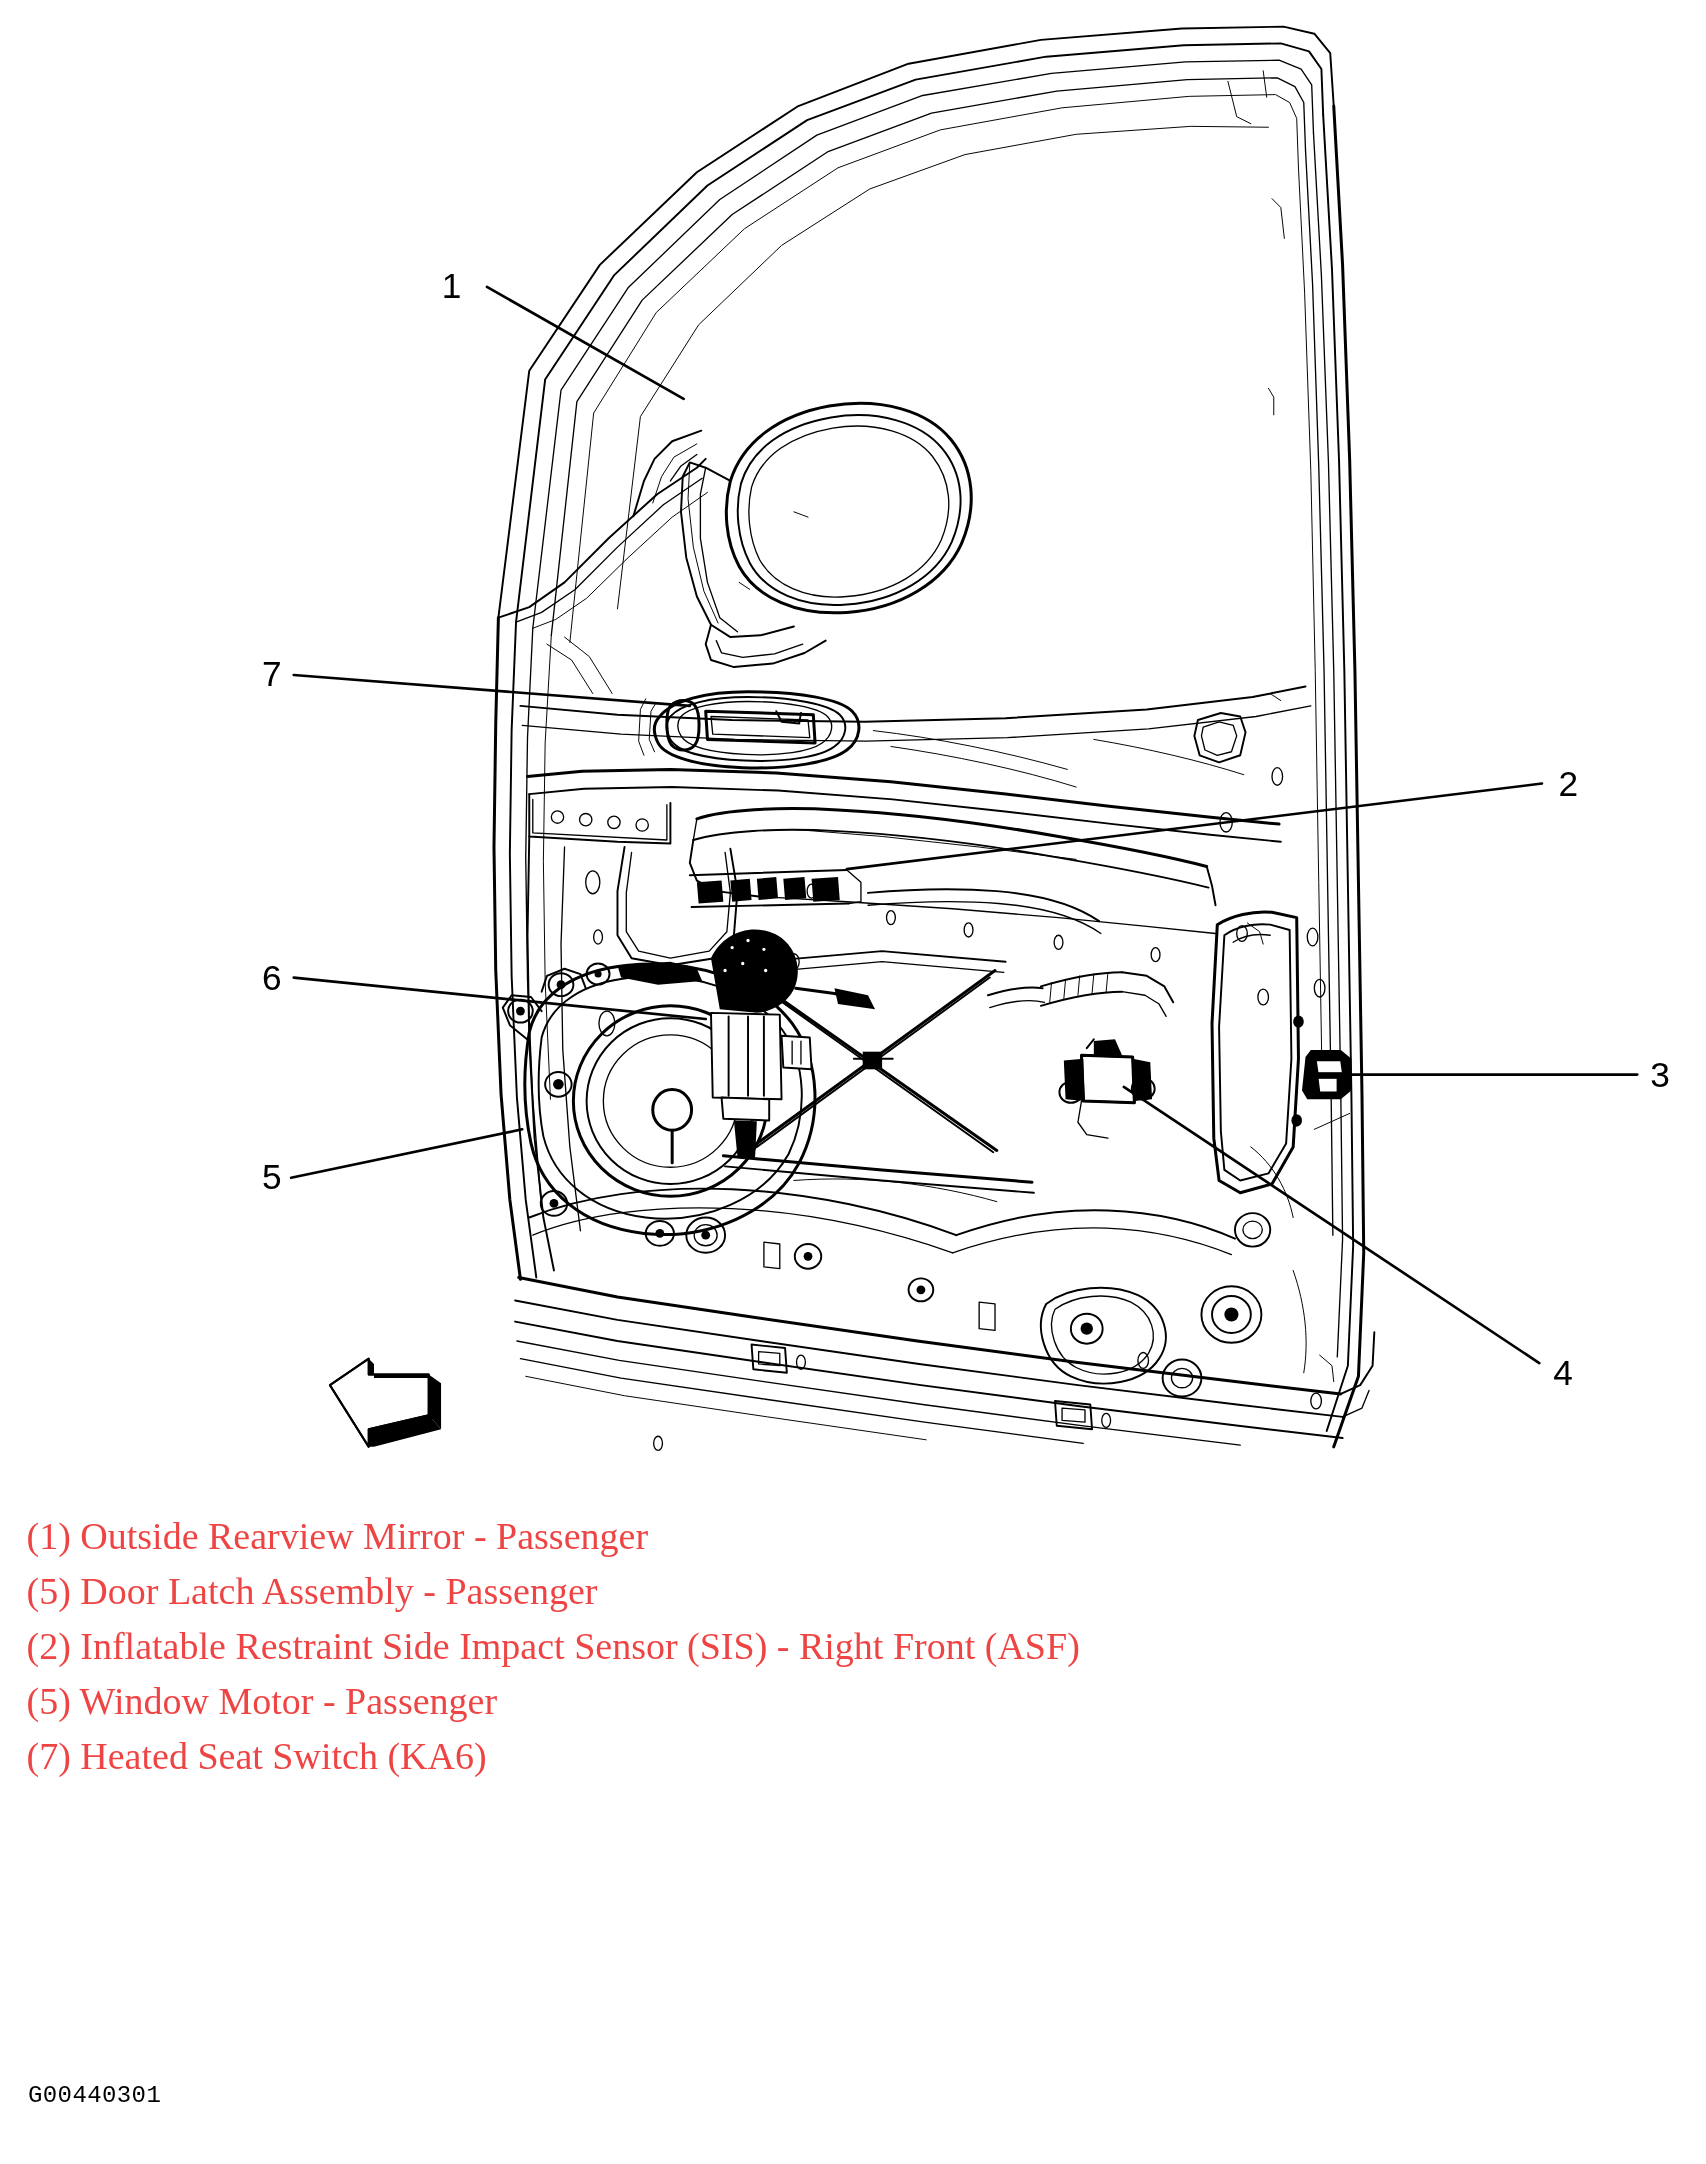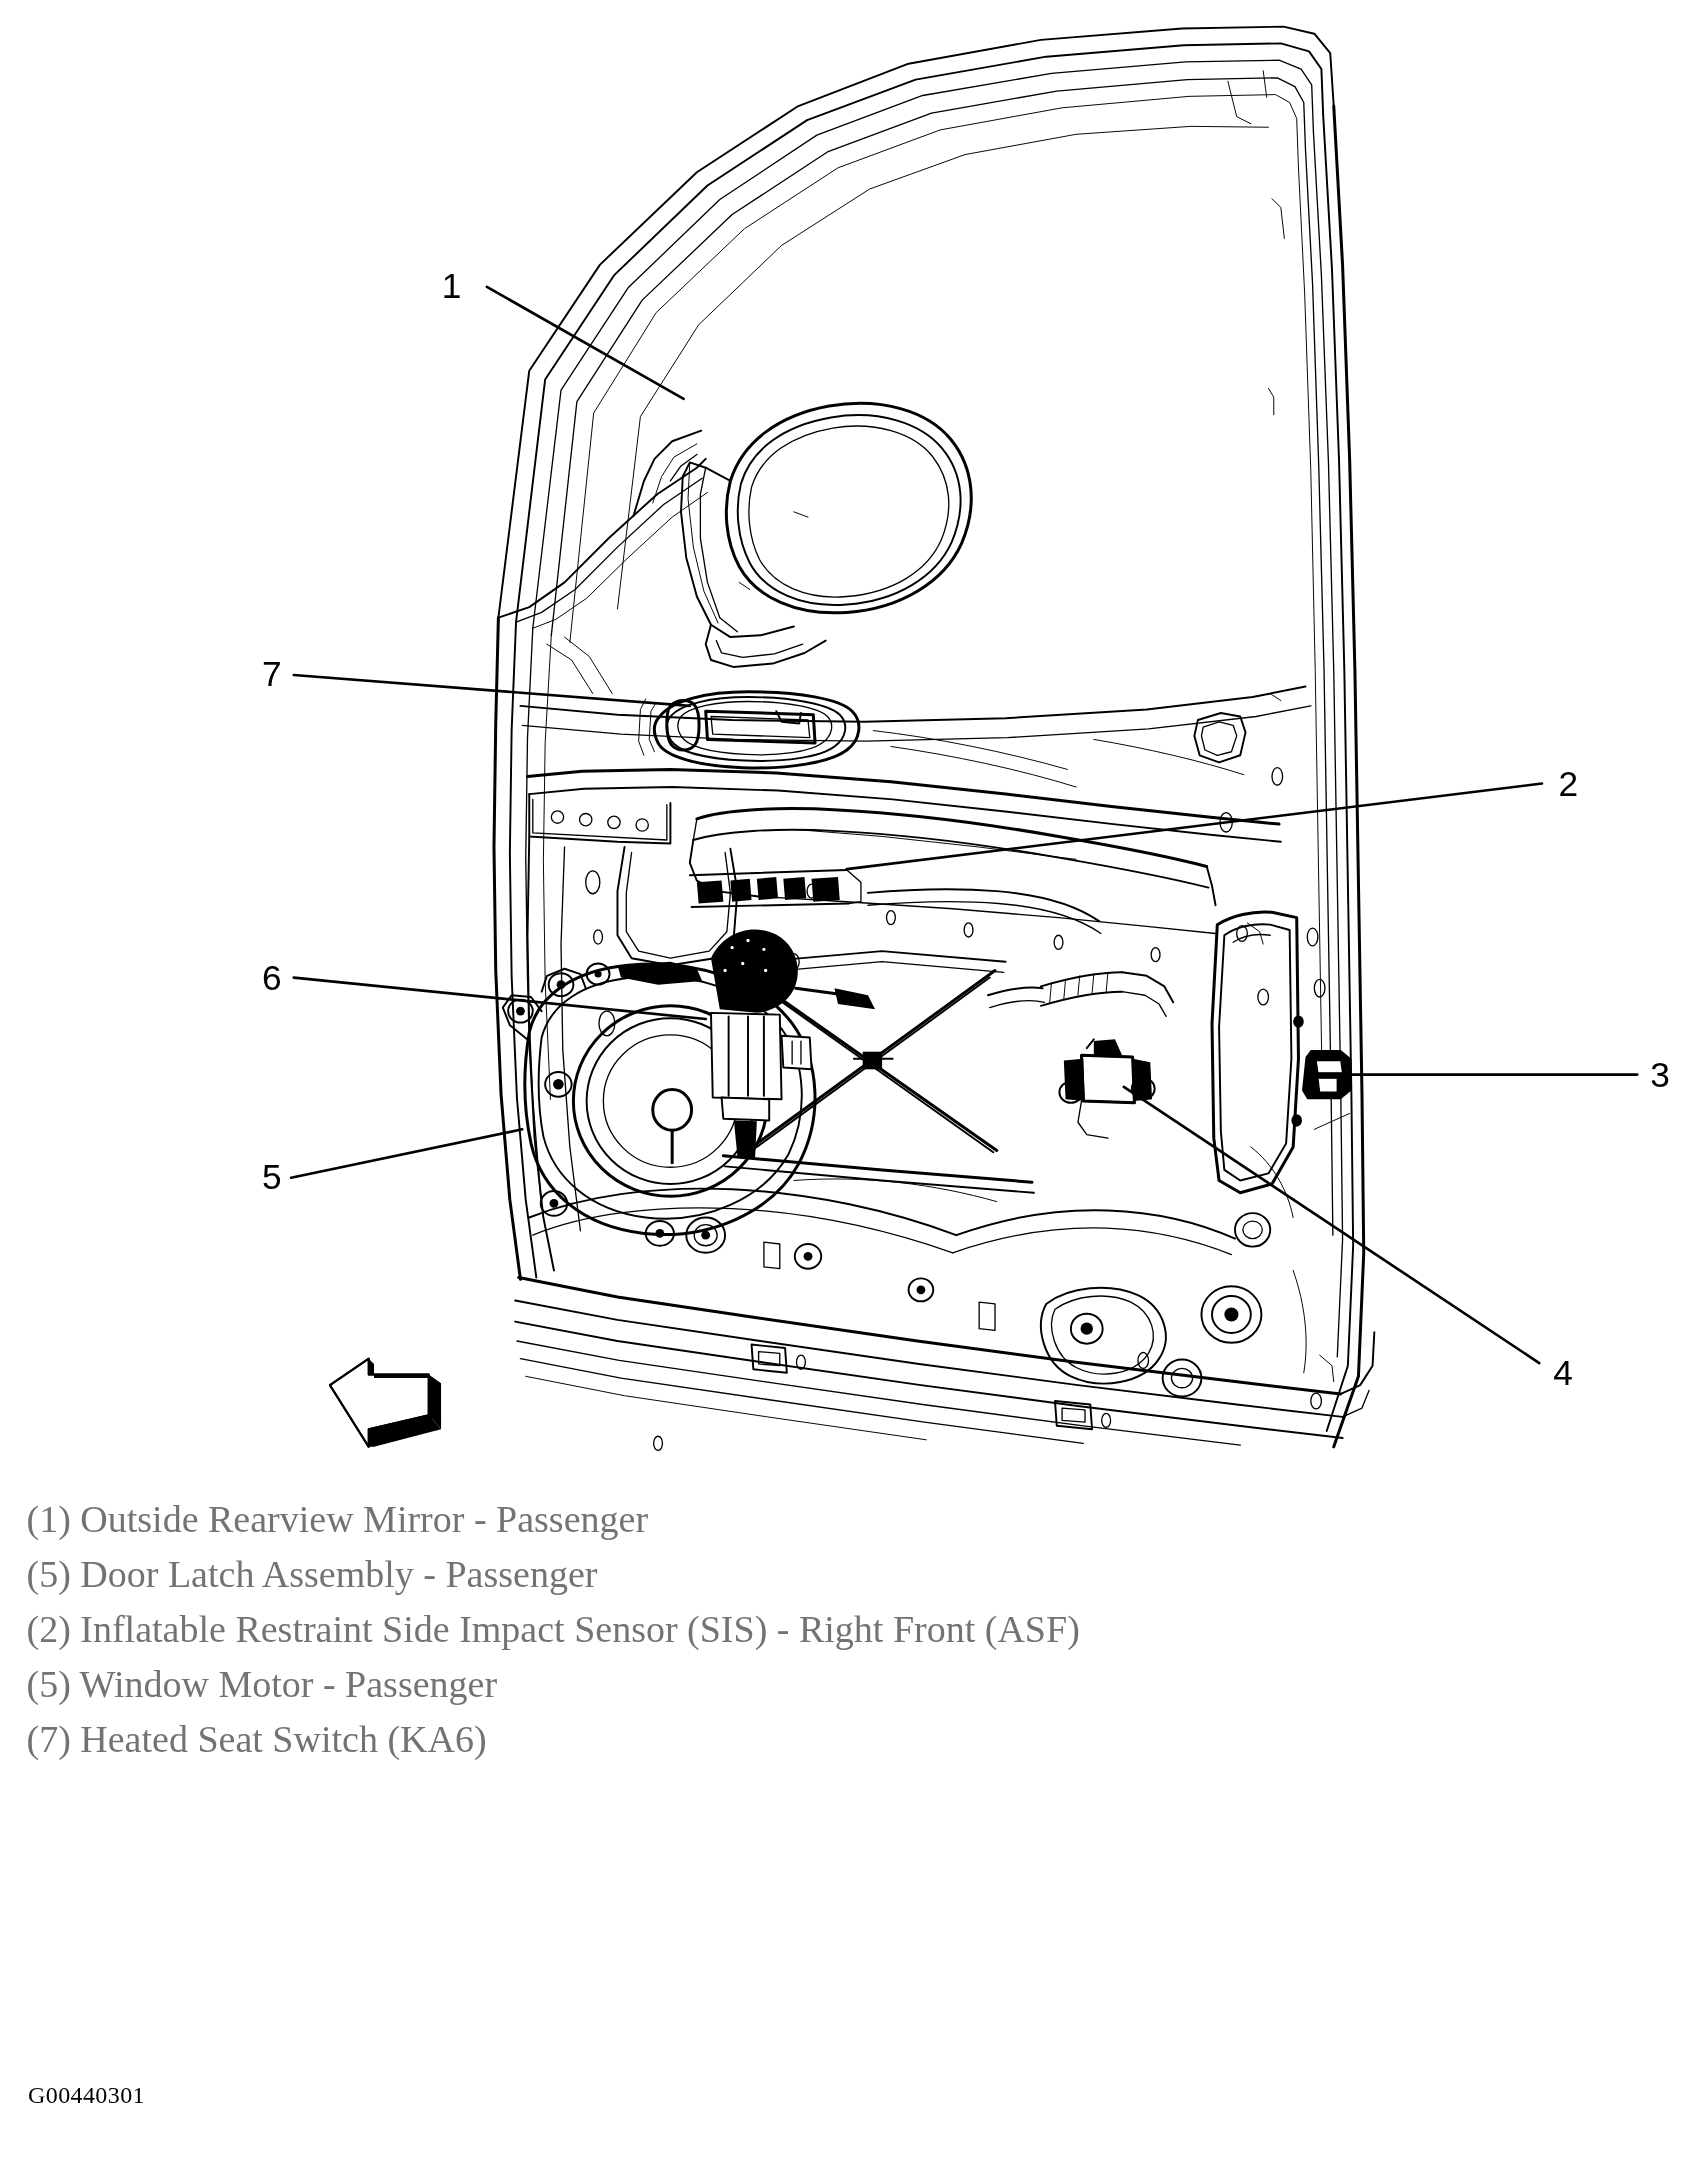--- a/index.html
+++ b/index.html
@@ -58,33 +58,33 @@
   .legend {
     position: absolute;
     left: 26.5px;
     top: 1500px;
     width: 1641px;
   }
   .legend-row {
     font-family: "Liberation Serif", serif;
     font-size: 38px;
     line-height: 1.0;
-    color: #737373;
+    color: #ef4444;
     white-space: nowrap;
     height: 55px;
     display: flex;
-    align-items: flex-start;
+    align-items: flex-end;
   }
   .legend-text { display: inline-block; }
 
   .doc-code {
     position: absolute;
     left: 28px;
     top: 2082px;
-    font-family: Liberation Serif, serif;
+    font-family: Liberation Mono, monospace;
     font-size: 24px;
     letter-spacing: 0.4px;
     color: #000;
   }
 </style>
 </head>
 <body>
 
 <div id="diagram-root">
 

